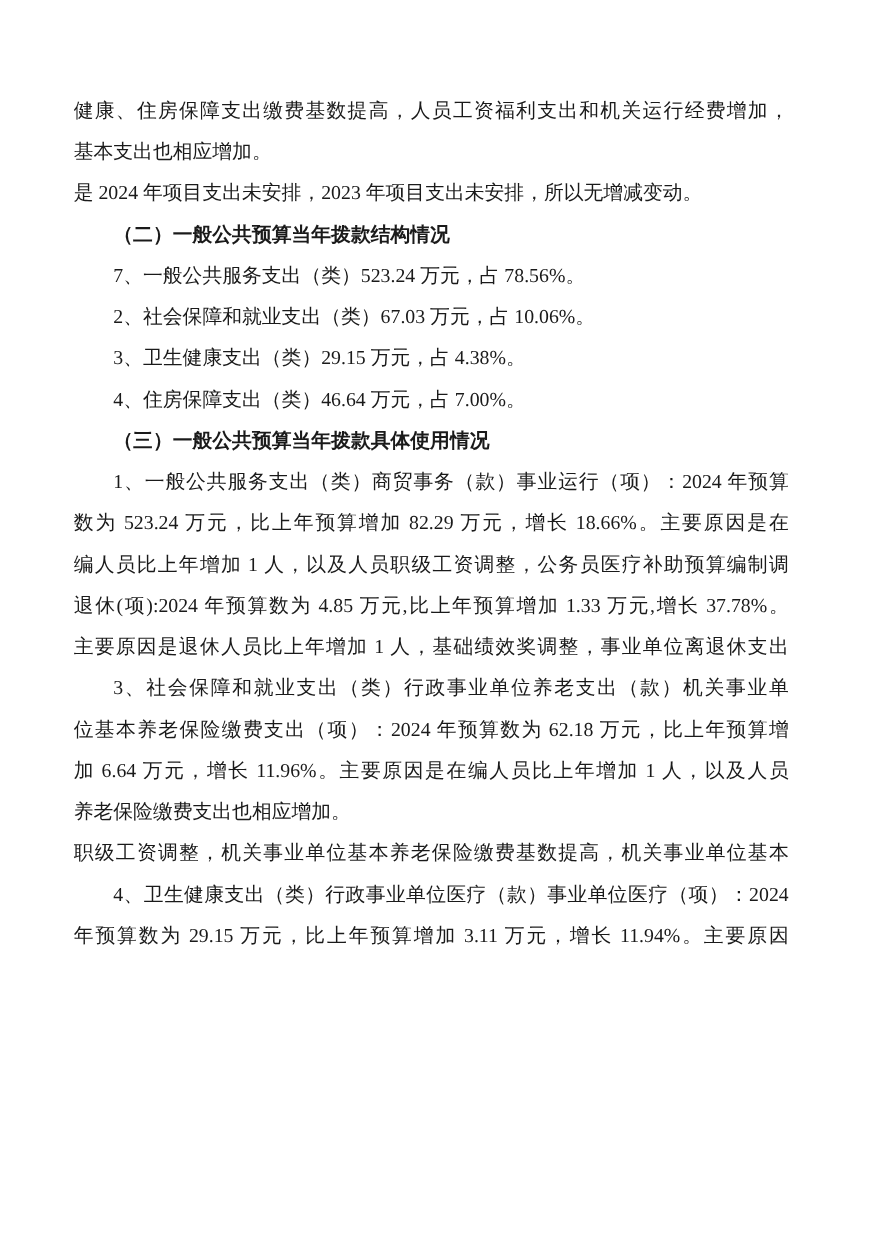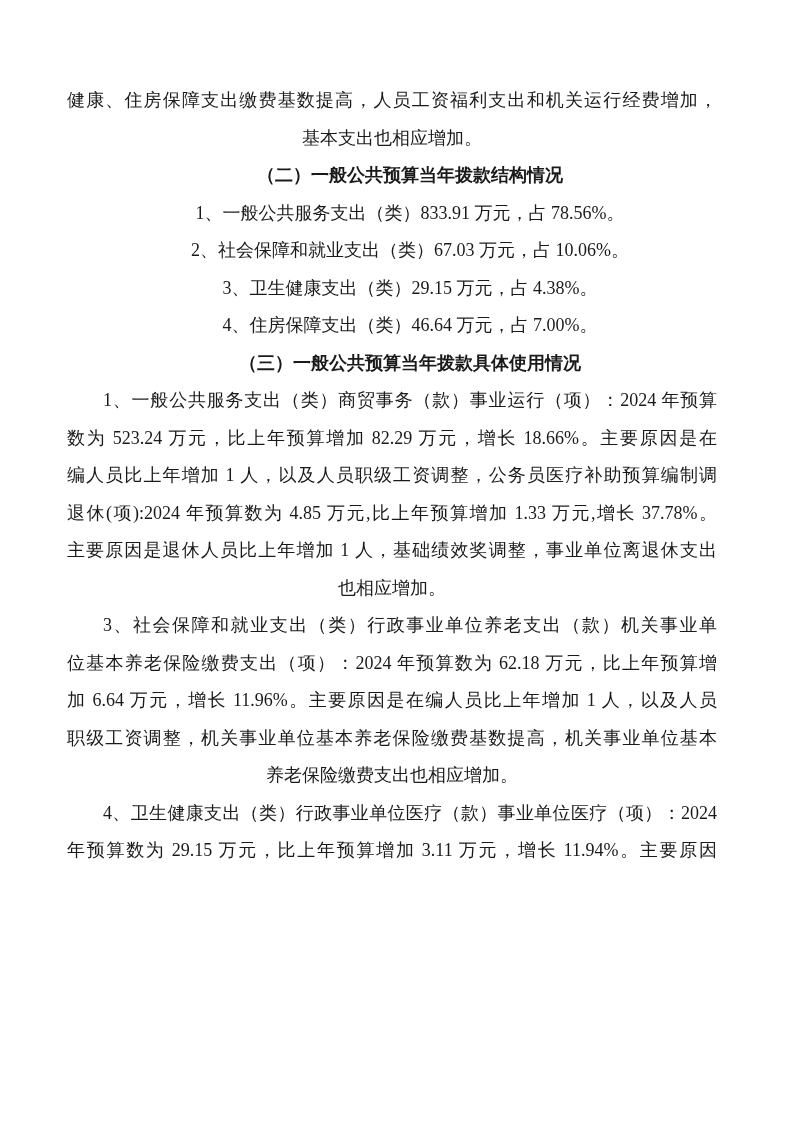--- a/index.html
+++ b/index.html
@@ -14,21 +14,21 @@
   }
   .text-block{
     position:absolute;
     left:67px;top:82px;
     width:650px;
   }
   .ln{
     line-height:37.5px;
     height:37.5px;
     overflow:hidden;
-    text-align:center;
+    text-align:left;
     white-space:normal;
   }
   
   .j{
     text-align:justify;
     text-align-last:justify;
   }
   
   .ind{ text-indent:2em; }
   
@@ -47,34 +47,34 @@
     font-family:Liberation Serif, serif;
   }
 </style>
 </head>
 <body>
 
 <div class="page">
   <div class="text-block">
     <div class="ln j">健康、住房保障支出缴费基数提高，人员工资福利支出和机关运行经费增加，</div>
     <div class="ln">基本支出也相应增加。</div>
+    <div class="ln">是 2024 年项目支出未安排，2023 年项目支出未安排，所以无增减变动。</div>
     <div class="ln ind hd">（二）一般公共预算当年拨款结构情况</div>
-    <div class="ln ind">1、一般公共服务支出（类）833.91 万元，占 78.56%。</div>
+    <div class="ln ind">7、一般公共服务支出（类）523.24 万元，占 78.56%。</div>
     <div class="ln ind">2、社会保障和就业支出（类）67.03 万元，占 10.06%。</div>
     <div class="ln ind">3、卫生健康支出（类）29.15 万元，占 4.38%。</div>
     <div class="ln ind">4、住房保障支出（类）46.64 万元，占 7.00%。</div>
     <div class="ln ind hd">（三）一般公共预算当年拨款具体使用情况</div>
     <div class="ln ind j">1、一般公共服务支出（类）商贸事务（款）事业运行（项）：2024 年预算</div>
     <div class="ln j">数为 523.24 万元，比上年预算增加 82.29 万元，增长 18.66%。主要原因是在</div>
     <div class="ln j">编人员比上年增加 1 人，以及人员职级工资调整，公务员医疗补助预算编制调</div>
     <div class="ln j">退休(项):2024 年预算数为 4.85 万元,比上年预算增加 1.33 万元,增长 37.78%。</div>
     <div class="ln j">主要原因是退休人员比上年增加 1 人，基础绩效奖调整，事业单位离退休支出</div>
-    <div class="ln">也相应增加。</div>
     <div class="ln ind j">3、社会保障和就业支出（类）行政事业单位养老支出（款）机关事业单</div>
     <div class="ln j">位基本养老保险缴费支出（项）：2024 年预算数为 62.18 万元，比上年预算增</div>
     <div class="ln j">加 6.64 万元，增长 11.96%。主要原因是在编人员比上年增加 1 人，以及人员</div>
+    <div class="ln">养老保险缴费支出也相应增加。</div>
     <div class="ln j">职级工资调整，机关事业单位基本养老保险缴费基数提高，机关事业单位基本</div>
-    <div class="ln">养老保险缴费支出也相应增加。</div>
     <div class="ln ind j">4、卫生健康支出（类）行政事业单位医疗（款）事业单位医疗（项）：2024</div>
     <div class="ln j">年预算数为 29.15 万元，比上年预算增加 3.11 万元，增长 11.94%。主要原因</div>
   </div>
   <div class="pageno">19</div>
 </div>
 
 </body></html>

